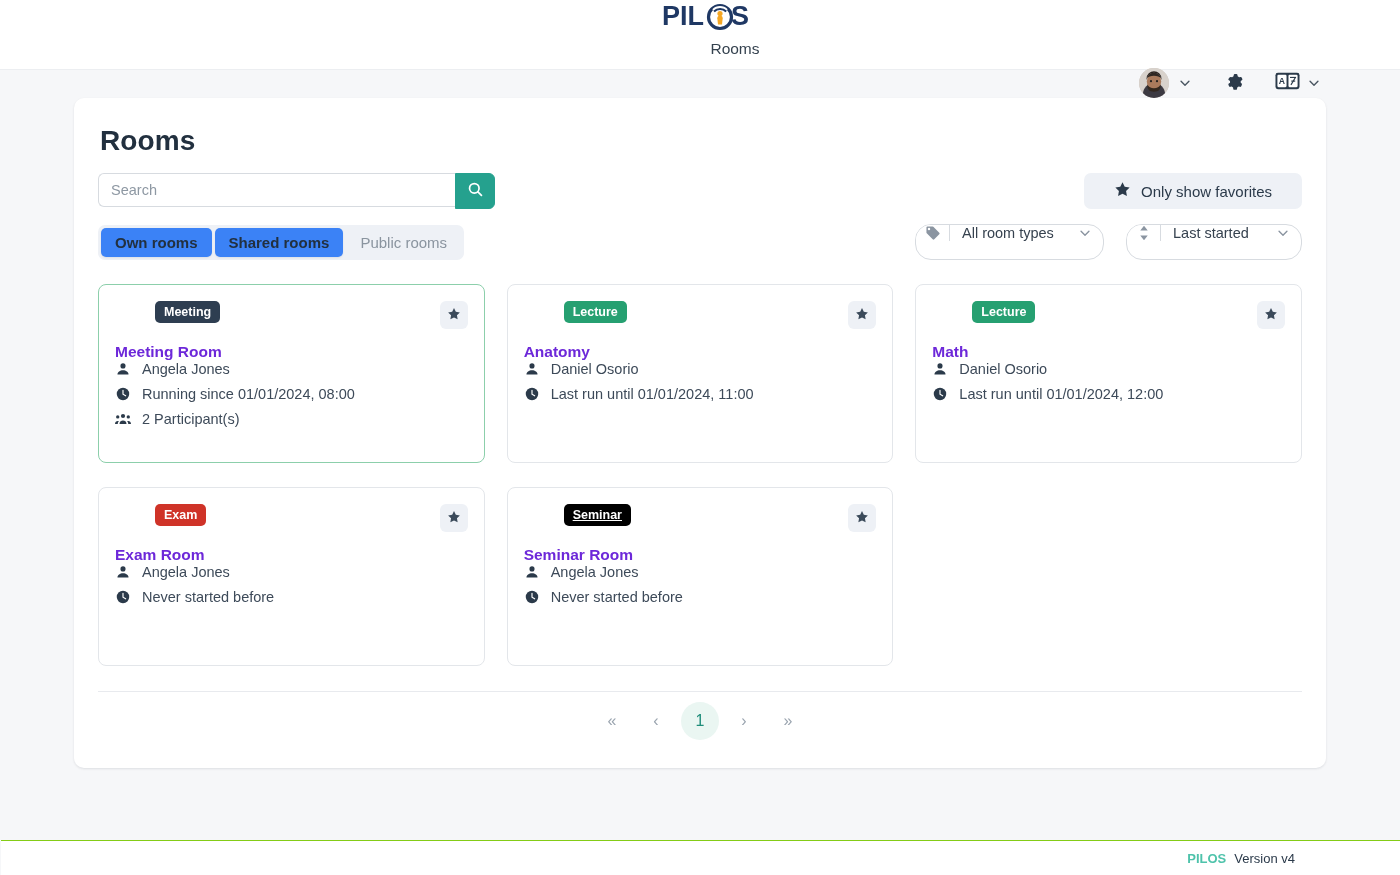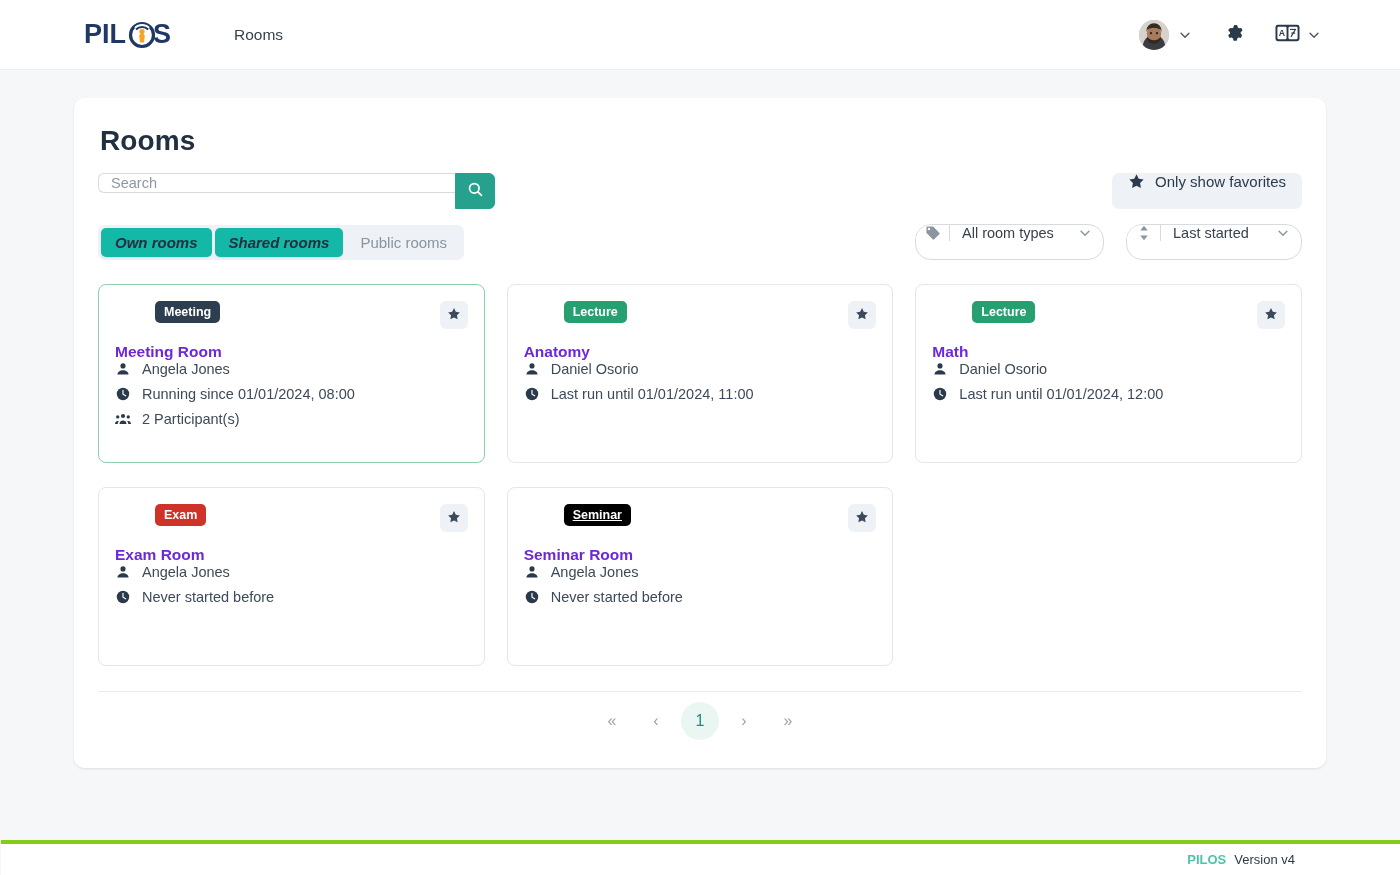--- a/index.html
+++ b/index.html
@@ -13,20 +13,21 @@
   }
 
   
   .navbar {
     height: 70px;
     background: #ffffff;
     border-bottom: 1px solid #eceef1;
     display: flex;
     align-items: center;
     padding: 0 74px 0 84px;
+    flex-direction: column;
   }
   .brand { display: flex; align-items: center; }
   .brand svg { display: block; }
   .nav-links { display: flex; align-items: center; margin-left: 60px; }
   .nav-link {
     font-size: 15.5px;
     color: #35424f;
     text-decoration: none;
     padding: 6px 4px;
   }
@@ -71,21 +72,21 @@
     color: #22303f;
     margin: 5px 0 16px 2px;
     letter-spacing: .1px;
   }
 
   
   .search-row { display: flex; align-items: flex-start; }
   .search-group { display: flex; width: 397px; }
   .search-input {
     flex: 1;
-    height: 20px;
+    height: 34px;
     border: 1px solid #d7dbe0;
     border-right: 0;
     border-radius: 6px 0 0 6px;
     padding: 0 12px;
     font-size: 14.5px;
     font-family: "Liberation Sans", sans-serif;
     color: #333f4d;
     outline: none;
     background: #fff;
   }
@@ -94,25 +95,25 @@
     width: 40px; height: 36px;
     background: #25a18e;
     border: 1px solid #25a18e;
     border-radius: 0 6px 6px 0;
     color: #fff;
     display: flex; align-items: center; justify-content: center;
     cursor: pointer;
   }
   .fav-btn {
     margin-left: auto;
-    display: inline-flex; gap: 10px;
+    display: inline-flex; align-items: center; gap: 10px;
     background: #eef1f6;
     border: 0; border-radius: 7px;
     height: 36px;
-    padding: 0 16px;
+    padding: 0 30px;
     font-size: 15px;
     color: #2b3a4a;
     font-family: "Liberation Sans", sans-serif;
     cursor: pointer;
   }
 
   
   .filter-row {
     display: flex; align-items: center;
     margin-top: 15px;
@@ -129,25 +130,24 @@
     padding: 6px 14px;
     border-radius: 5px;
     color: #8a949f;
     background: transparent;
     border: 0;
     font-family: "Liberation Sans", sans-serif;
     cursor: pointer;
     white-space: nowrap;
   }
   .tab.active {
-    background: #14b8a6;
+    background: #3b82f6;
     color: #22303f;
     font-weight: 600;
     box-shadow: 0 1px 2px rgba(16,24,40,.08);
-    font-style: italic;
   }
   .filters { margin-left: auto; display: flex; gap: 22px; }
   .select-group {
     display: inline-flex;
     align-items: flex-start;
     border: 1px solid #d7dbe0;
     border-radius: 16px;
     background: #fff;
     overflow: hidden;
     height: 36px;
@@ -250,21 +250,21 @@
     background: #eaf6f2;
     color: #1f8d7a;
   }
 
   
   .footer {
     position: absolute;
     left: 1px; right: 0; bottom: 0;
     height: 35px;
     background: #ffffff;
-    border-top: 4px solid #84cc16;
+    border-top: 1px solid #84cc16;
     display: flex; align-items: center; justify-content: flex-end;
     padding-right: 105px;
     font-size: 13px;
     gap: 8px;
   }
   .footer .f-brand { color: #4fc3ab; font-weight: 600; }
   .footer .f-ver { color: #2b3a4a; }
 </style>
 </head>
 <body>

